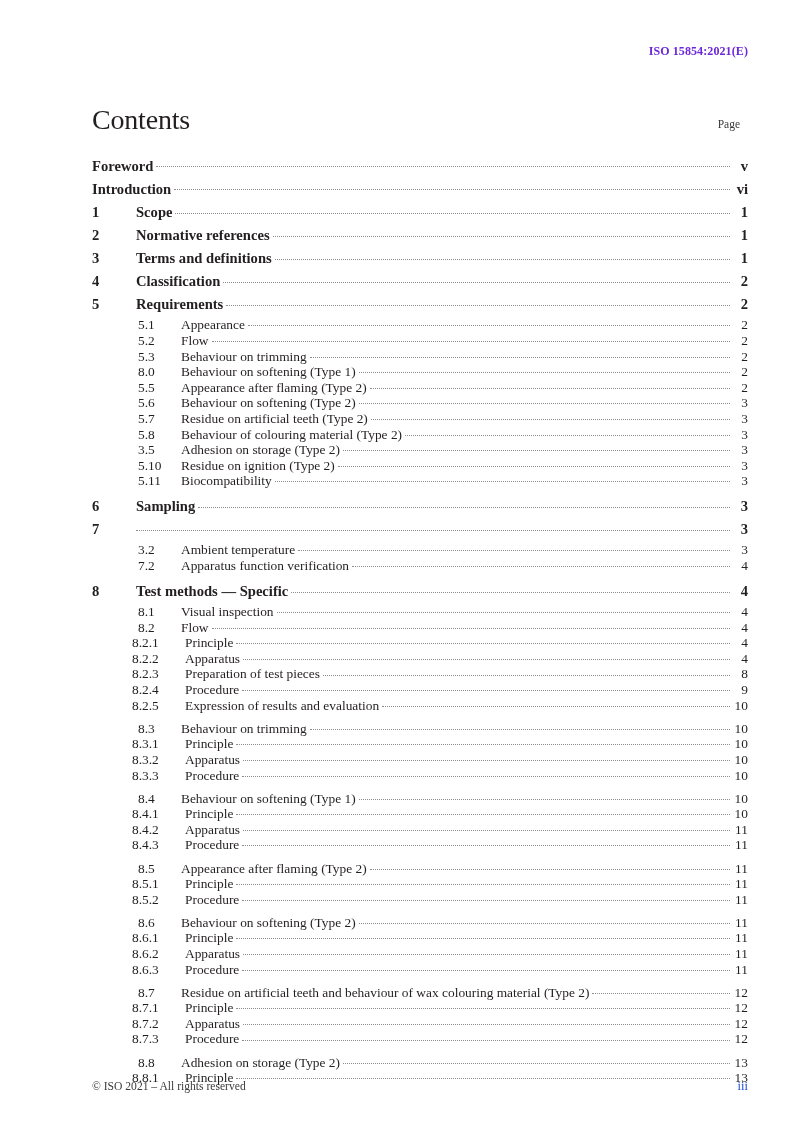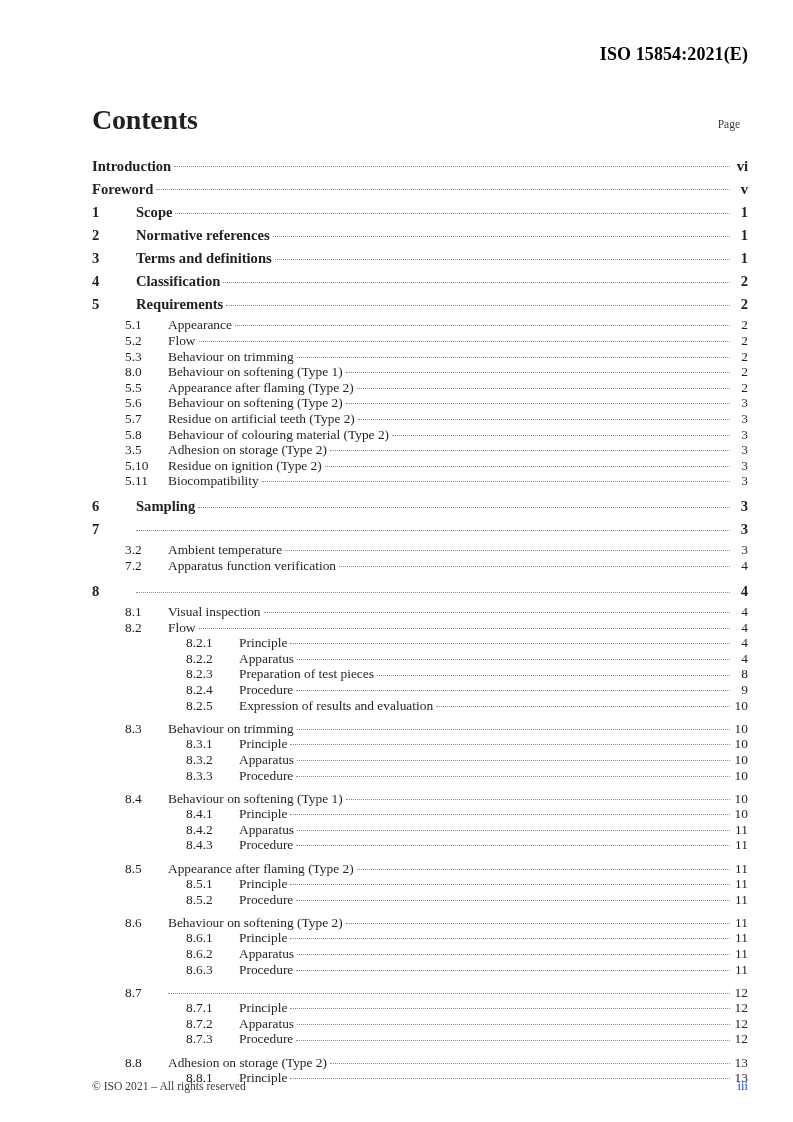--- a/index.html
+++ b/index.html
@@ -20,40 +20,40 @@
     box-sizing: border-box;
   }
 
   
   .doc-header {
     position: absolute;
     top: 44px;
     right: 45px;
     font-family: "Liberation Serif", "DejaVu Serif", serif;
     font-weight: bold;
-    font-size: 18px;
+    font-size: 12px;
     letter-spacing: 0.1px;
-    color: #000000;
+    color: #6d28d9;
     white-space: nowrap;
   }
 
   
   .toc-head {
     position: absolute;
     top: 104px;
     left: 92px;
     right: 45px;
     height: 38px;
   }
   .toc-title {
     position: absolute;
     left: 0;
     top: 0;
     font-family: "Liberation Serif", "DejaVu Serif", serif;
-    font-weight: bold;
+    font-weight: normal;
     font-size: 28px;
     line-height: 32px;
     letter-spacing: -0.2px;
     color: #231f20;
   }
   .page-label {
     position: absolute;
     right: 8px;
     top: 14px;
     font-size: 11.5px;
@@ -123,30 +123,30 @@
   }
   .lvl1 .num { width: 44px; }
 
   
   .lvl2 {
     font-weight: normal;
     font-size: 13.4px;
     height: 15.6px;
     line-height: 15.6px;
   }
-  .lvl2 .num { width: 43px; margin-left: 33px; }
+  .lvl2 .num { width: 43px; margin-left: 46px; }
 
   
   .lvl3 {
     font-weight: normal;
     font-size: 13.4px;
     height: 15.6px;
     line-height: 15.6px;
   }
-  .lvl3 .num { width: 53px; margin-left: 94px; }
+  .lvl3 .num { width: 53px; margin-left: 40px; }
 
   .gap-before { margin-top: 7.5px; }
 
   
   .footer {
     position: absolute;
     left: 92px;
     right: 45px;
     bottom: 28px;
     display: flex;
@@ -169,29 +169,29 @@
   <div class="doc-header">ISO 15854:2021(E)</div>
 
   <div class="toc-head">
     <div class="toc-title">Contents</div>
     <div class="page-label">Page</div>
   </div>
 
   <div class="toc" id="toc-list">
       <div class="toc-row lvl0">
         <span class="num"></span>
-        <span class="label">Introduction</span>
-        <span class="leader"></span>
-        <span class="pg">vi</span>
+        <span class="label">Foreword</span>
+        <span class="leader"></span>
+        <span class="pg">v</span>
       </div>
       <div class="toc-row lvl0">
         <span class="num"></span>
-        <span class="label">Foreword</span>
-        <span class="leader"></span>
-        <span class="pg">v</span>
+        <span class="label">Introduction</span>
+        <span class="leader"></span>
+        <span class="pg">vi</span>
       </div>
       <div class="toc-row lvl1">
         <span class="num">1</span>
         <span class="label">Scope</span>
         <span class="leader"></span>
         <span class="pg">1</span>
       </div>
       <div class="toc-row lvl1">
         <span class="num">2</span>
         <span class="label">Normative references</span>
@@ -300,20 +300,21 @@
         <span class="pg">3</span>
       </div>
       <div class="toc-row lvl2">
         <span class="num">7.2</span>
         <span class="label">Apparatus function verification</span>
         <span class="leader"></span>
         <span class="pg">4</span>
       </div>
       <div class="toc-row lvl1 gap-before">
         <span class="num">8</span>
+        <span class="label">Test methods — Specific</span>
         <span class="leader"></span>
         <span class="pg">4</span>
       </div>
       <div class="toc-row lvl2">
         <span class="num">8.1</span>
         <span class="label">Visual inspection</span>
         <span class="leader"></span>
         <span class="pg">4</span>
       </div>
       <div class="toc-row lvl2">
@@ -437,20 +438,21 @@
         <span class="pg">11</span>
       </div>
       <div class="toc-row lvl3">
         <span class="num">8.6.3</span>
         <span class="label">Procedure</span>
         <span class="leader"></span>
         <span class="pg">11</span>
       </div>
       <div class="toc-row lvl2 gap-before">
         <span class="num">8.7</span>
+        <span class="label">Residue on artificial teeth and behaviour of wax colouring material (Type 2)</span>
         <span class="leader"></span>
         <span class="pg">12</span>
       </div>
       <div class="toc-row lvl3">
         <span class="num">8.7.1</span>
         <span class="label">Principle</span>
         <span class="leader"></span>
         <span class="pg">12</span>
       </div>
       <div class="toc-row lvl3">

